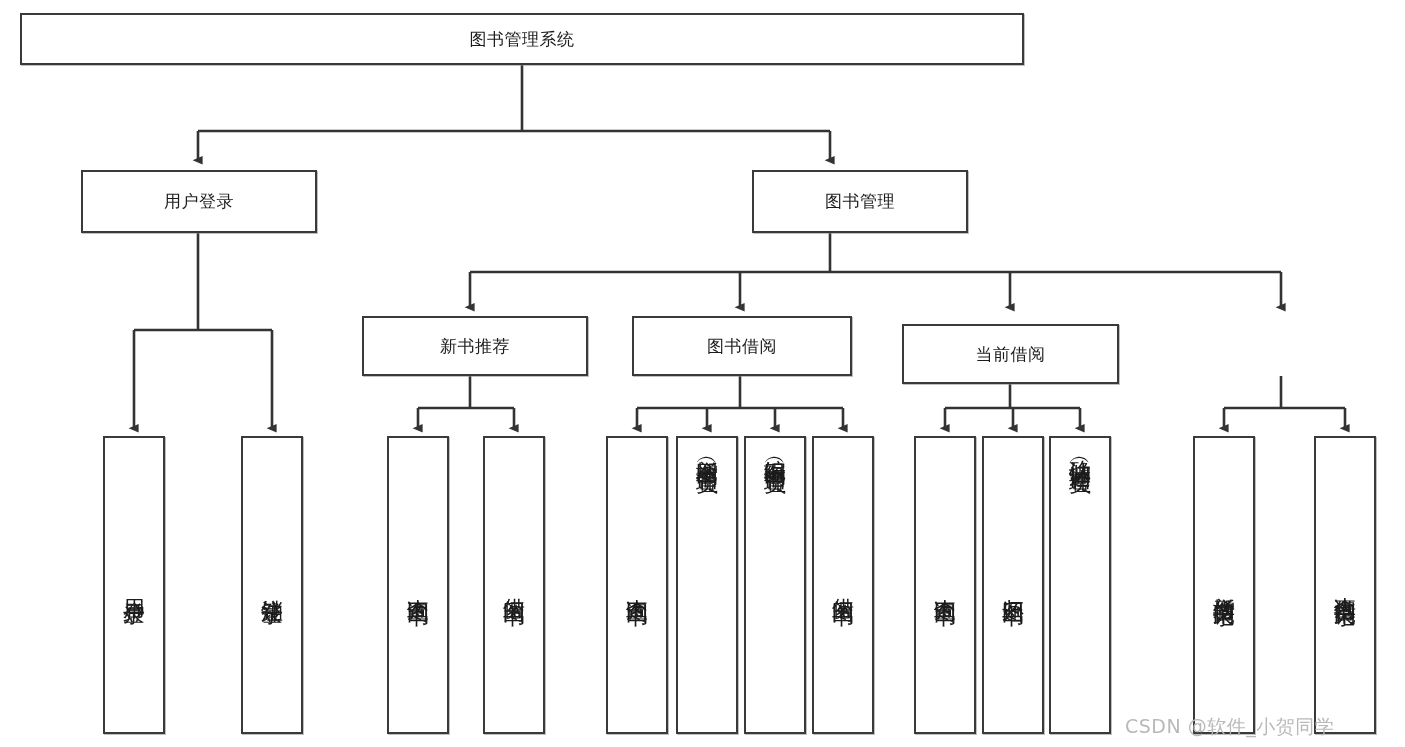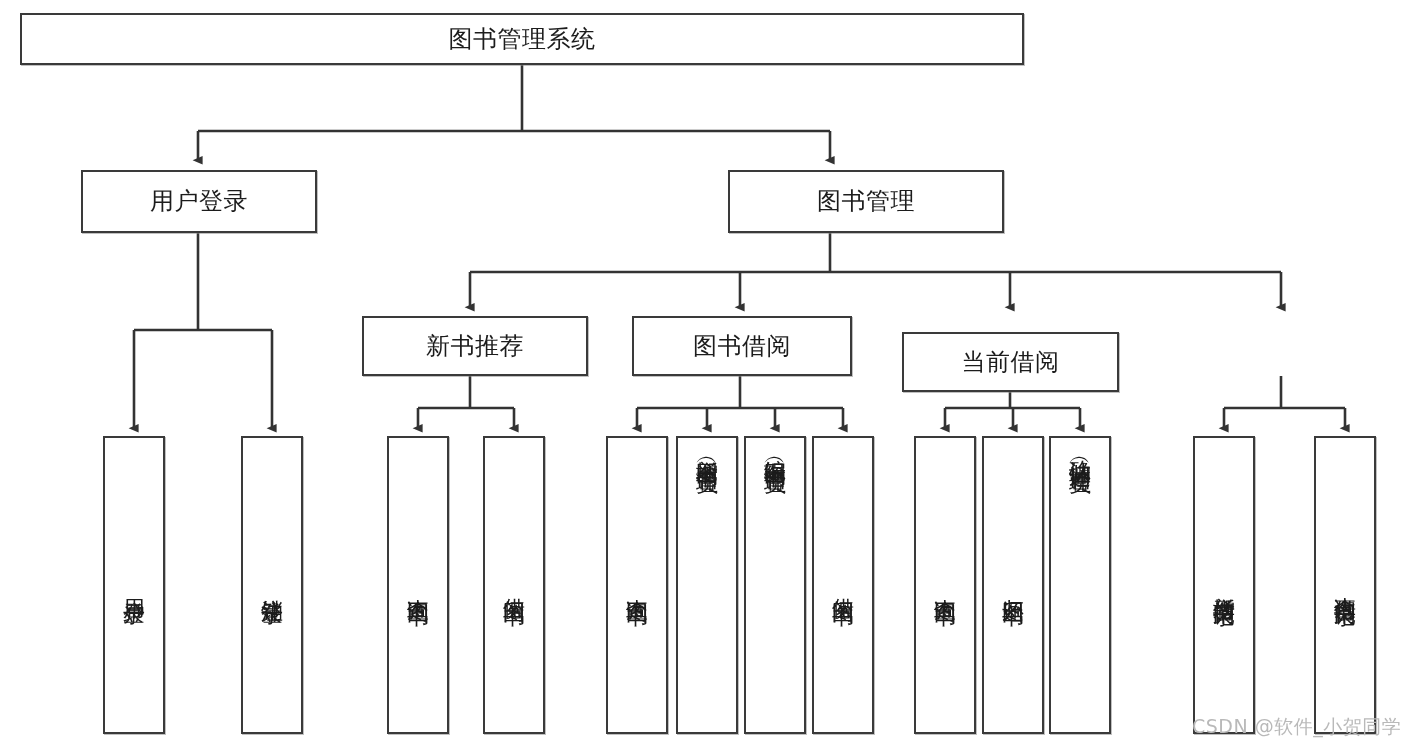--- a/index.html
+++ b/index.html
@@ -30,21 +30,21 @@
     box-sizing: border-box;
     background: #ffffff;
     border: 2px solid #3a3a3a;
     display: flex;
     align-items: center;
     justify-content: center;
     box-shadow: 1px 1px 0 rgba(140,140,140,0.55);
   }
   .node-label {
     color: #1c1c1c;
-    font-size: 24px;
+    font-size: 17px;
     line-height: 1.18;
     letter-spacing: 0.5px;
     white-space: nowrap;
     text-align: center;
   }
   .node.vertical {
     align-items: flex-start;
     justify-content: center;
     padding-top: 4px;
   }
@@ -124,31 +124,31 @@
     </g>
   </svg>
 
   <div class="node" style="left:20px; top:13px; width:1004px; height:52px;">
     <span class="node-label">图书管理系统</span>
   </div>
 
   <div class="node" style="left:81px; top:170px; width:236px; height:63px;">
     <span class="node-label">用户登录</span>
   </div>
-  <div class="node" style="left:728px; top:170px; width:276px; height:63px;">
+  <div class="node" style="left:752px; top:170px; width:216px; height:63px;">
     <span class="node-label">图书管理</span>
   </div>
 
   <div class="node" style="left:362px; top:316px; width:226px; height:60px;">
     <span class="node-label">新书推荐</span>
   </div>
   <div class="node" style="left:632px; top:316px; width:220px; height:60px;">
     <span class="node-label">图书借阅</span>
   </div>
-  <div class="node" style="left:902px; top:332px; width:217px; height:60px;">
+  <div class="node" style="left:902px; top:324px; width:217px; height:60px;">
     <span class="node-label">当前借阅</span>
   </div>
 
   <div class="node vertical center-text" style="left:103px; top:436px; width:62px; height:298px;">
     <span class="node-label">用户登录</span>
   </div>
   <div class="node vertical center-text" style="left:241px; top:436px; width:62px; height:298px;">
     <span class="node-label">注销登录</span>
   </div>
 
@@ -182,15 +182,15 @@
     <span class="node-label">确认归还（管理员）</span>
   </div>
 
   <div class="node vertical center-text" style="left:1193px; top:436px; width:62px; height:298px;">
     <span class="node-label">新增借阅记录</span>
   </div>
   <div class="node vertical center-text" style="left:1314px; top:436px; width:62px; height:298px;">
     <span class="node-label">查询借阅记录</span>
   </div>
 
-  <div class="watermark" style="left:1192px; top:714px;">CSDN @软件_小贺同学</div>
+  <div class="watermark" style="left:1125px; top:714px;">CSDN @软件_小贺同学</div>
 
 </div>
 
 </body></html>

